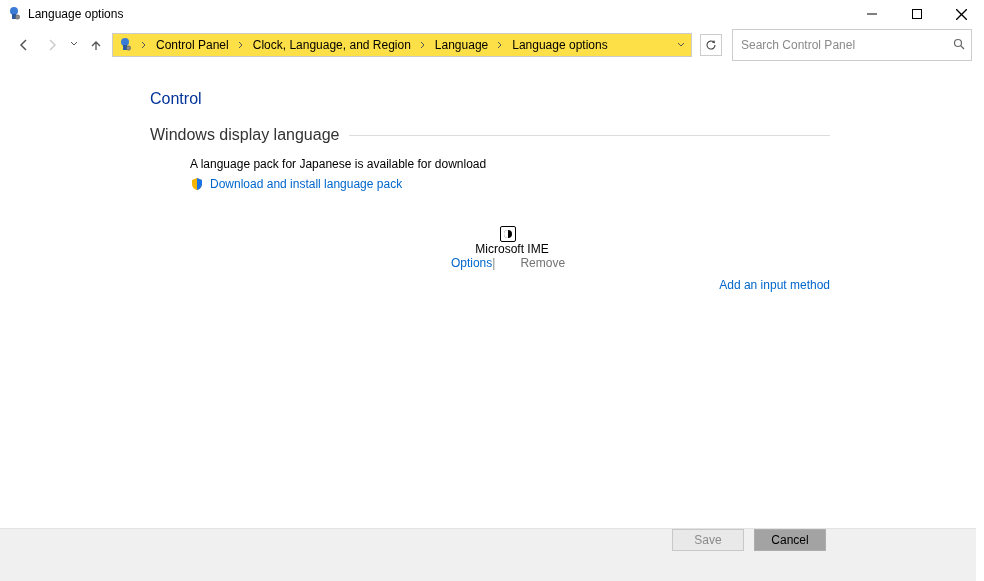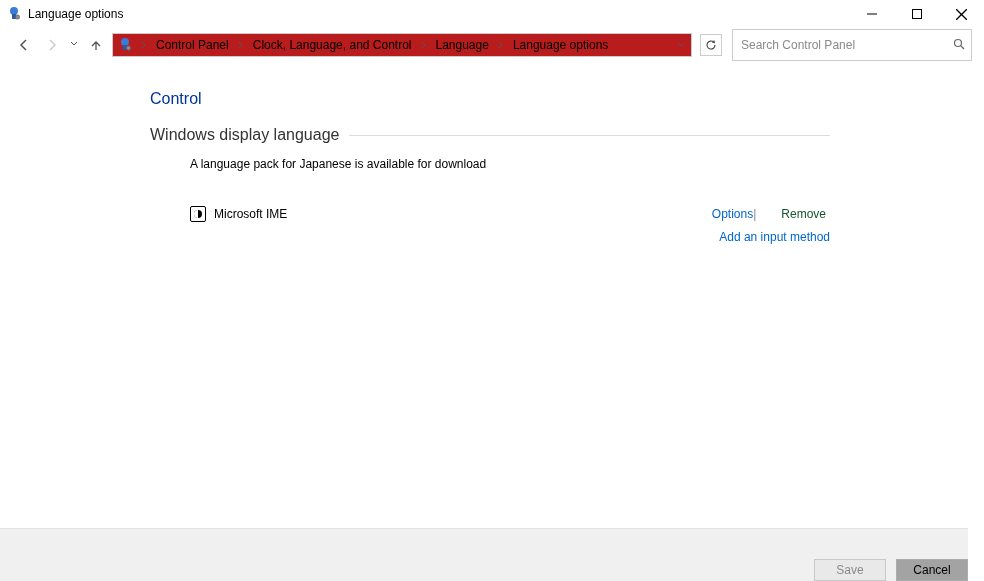--- a/index.html
+++ b/index.html
@@ -56,21 +56,21 @@
   .nav-arrow.disabled { color: #bbb; }
   .chev-down { font-size: 9px; color: #555; padding: 0 2px; }
   .breadcrumb-bar {
     flex: 1;
     height: 24px;
     border: 1px solid #ccc;
     display: flex;
     align-items: center;
     padding: 0 4px;
     gap: 2px;
-    background:#b91c1c;
+    background:#fde047;
   }
   .bc-icon { width: 16px; height:16px; display:flex;align-items:center;justify-content:center; margin-right:2px;}
   .bc-sep { color: #666; font-size: 10px; padding: 0 4px; }
   .bc-item { padding: 2px 3px; cursor: default; white-space:nowrap;}
   .bc-spacer { flex:1; }
   .bc-tail { display:flex; align-items:center; gap:4px; padding-right:2px;}
   .bc-refresh { width:22px;height:22px;border:1px solid #ccc;display:flex;align-items:center;justify-content:center;margin-left:4px;}
   .searchbox {
     width: 240px;
     height: 24px;
@@ -140,34 +140,36 @@
     font-size:10px;
     font-weight:bold;
     line-height:1;
   }
   .ime-row {
     display:flex;
     align-items:center;
     padding-left:40px;
     padding-right:4px;
     margin-bottom:8px;
+    flex-direction:column;
   }
   .ime-row .name { margin-left:8px; flex:1; }
   .ime-row .actions { display:flex; gap:0; align-items:center;}
   .ime-row .sep { color:#888; }
-  .disabled-text { color:#14532d;margin-left:25px; }
+  .disabled-text { color:#737373;margin-left:25px; }
   .footer {
     position: absolute;
-    left:0; right:16px; bottom:0;
+    left:0; right:8px; bottom:0;
     height: 53px;
     background: #f0f0f0;
     border-top: 1px solid #e3e3e3;
     display:flex;
-    align-items:flex-end;
+    align-items:flex-start;
     justify-content:flex-end;
+    padding-right: 150px;
     gap: 10px;
   }
   .btn {
     min-width: 72px;
     height: 22px;
     border: 1px solid #adadad;
     background: #a3a3a3;
     font-size: 12px;
     padding: 0 14px;
     cursor: default;
@@ -242,21 +244,21 @@
       <svg width="6" height="8" viewBox="0 0 6 8">
           <path d="M1 1 L4 4 L1 7" fill="none" stroke="#555" stroke-width="1"></path>
         </svg>
     </span>
     <span class="bc-item">Control Panel</span>
     <span class="bc-sep">
       <svg width="6" height="8" viewBox="0 0 6 8">
           <path d="M1 1 L4 4 L1 7" fill="none" stroke="#555" stroke-width="1"></path>
         </svg>
     </span>
-    <span class="bc-item">Clock, Language, and Control</span>
+    <span class="bc-item">Clock, Language, and Region</span>
     <span class="bc-sep">
       <svg width="6" height="8" viewBox="0 0 6 8">
           <path d="M1 1 L4 4 L1 7" fill="none" stroke="#555" stroke-width="1"></path>
         </svg>
     </span>
     <span class="bc-item">Language</span>
     <span class="bc-sep">
       <svg width="6" height="8" viewBox="0 0 6 8">
           <path d="M1 1 L4 4 L1 7" fill="none" stroke="#555" stroke-width="1"></path>
         </svg>
@@ -292,20 +294,29 @@
   <div class="content-inner">
     <div class="lang-heading">Control</div>
 
     <div class="section-header">
       <span class="label">Windows display language</span>
       <span class="rule"></span>
     </div>
     <div class="indent">
       <div class="row">
         <span>A language pack for Japanese is available for download</span>
+      </div>
+      <div class="row">
+        <span class="shield">
+          <svg width="14" height="14" viewBox="0 0 14 14">
+            <path d="M7 1 L12 3 V7 C12 10 9.5 12.5 7 13 C4.5 12.5 2 10 2 7 V3 Z" fill="#f4b400"></path>
+            <path d="M7 1 L12 3 V7 C12 10 9.5 12.5 7 13 V1 Z" fill="#1a73e8"></path>
+          </svg>
+        </span>
+        <span class="link">Download and install language pack</span>
       </div>
     </div>
 
     <div class="section-gap"></div>
 
 
     <div class="ime-row">
       <span class="ime-icon">
         <svg width="10" height="10" viewBox="0 0 10 10">
             <circle cx="5" cy="5" r="4" fill="#000"></circle>

